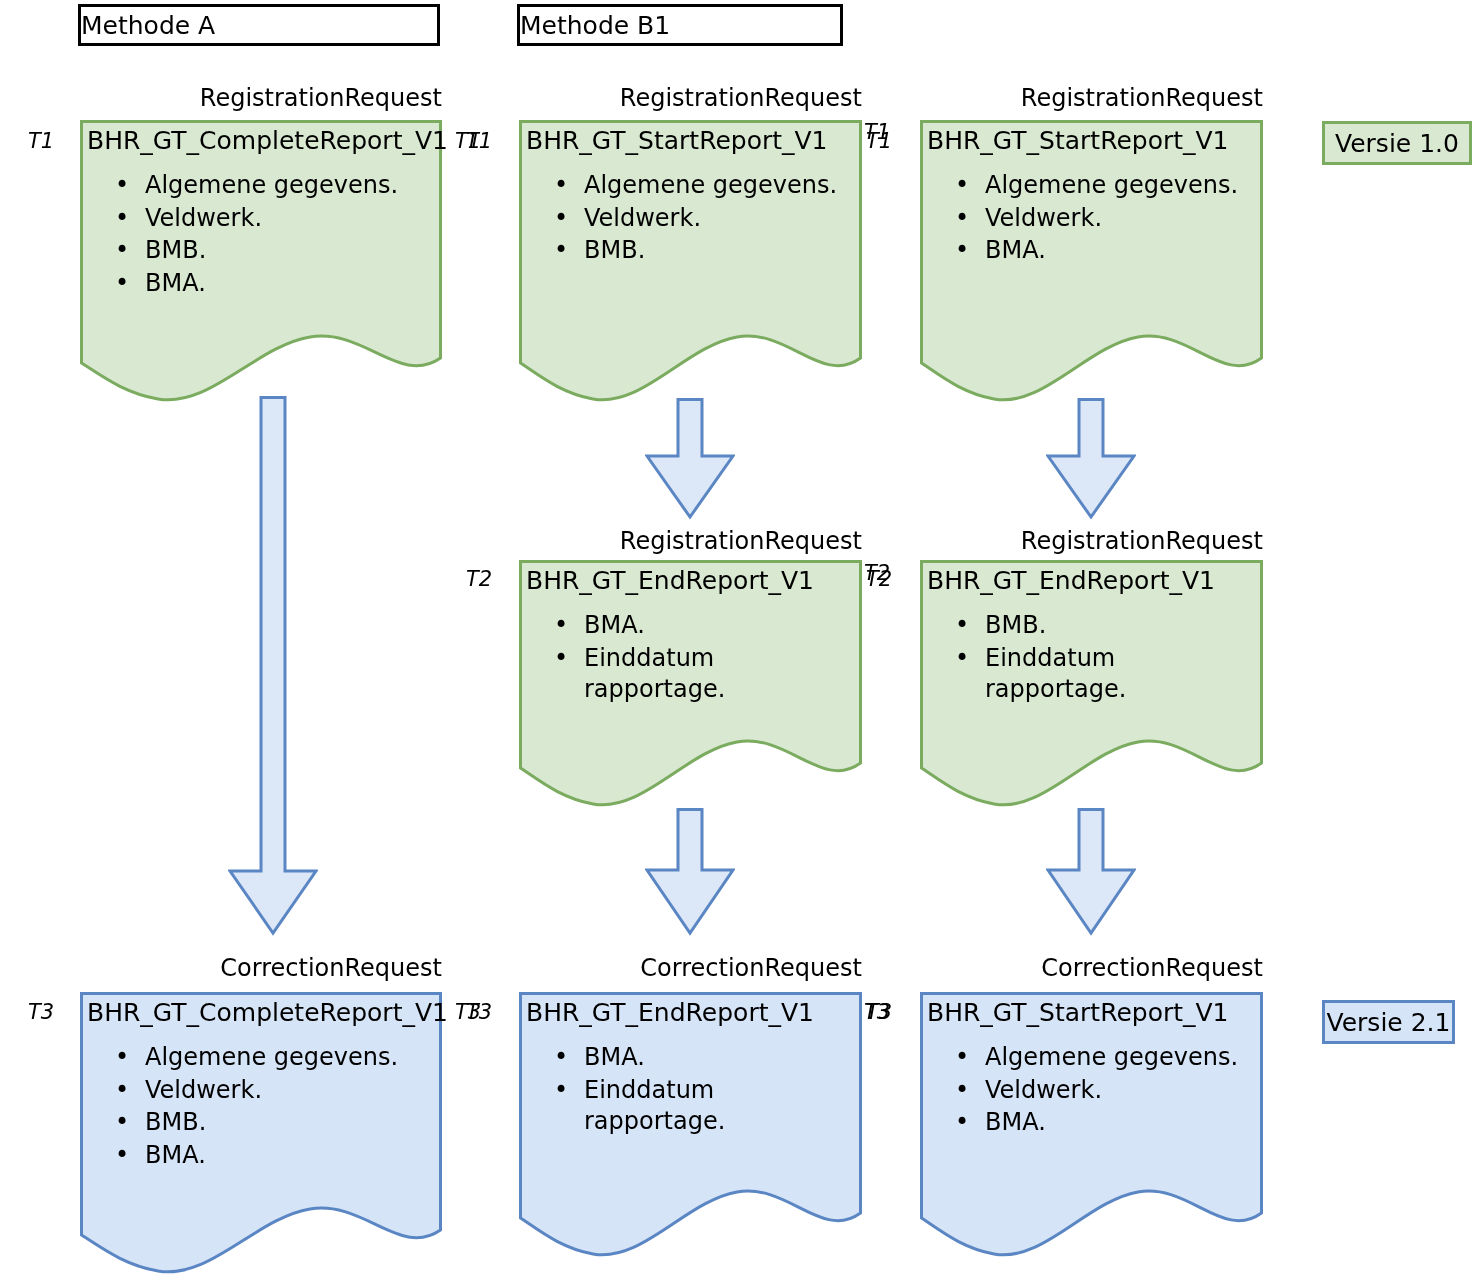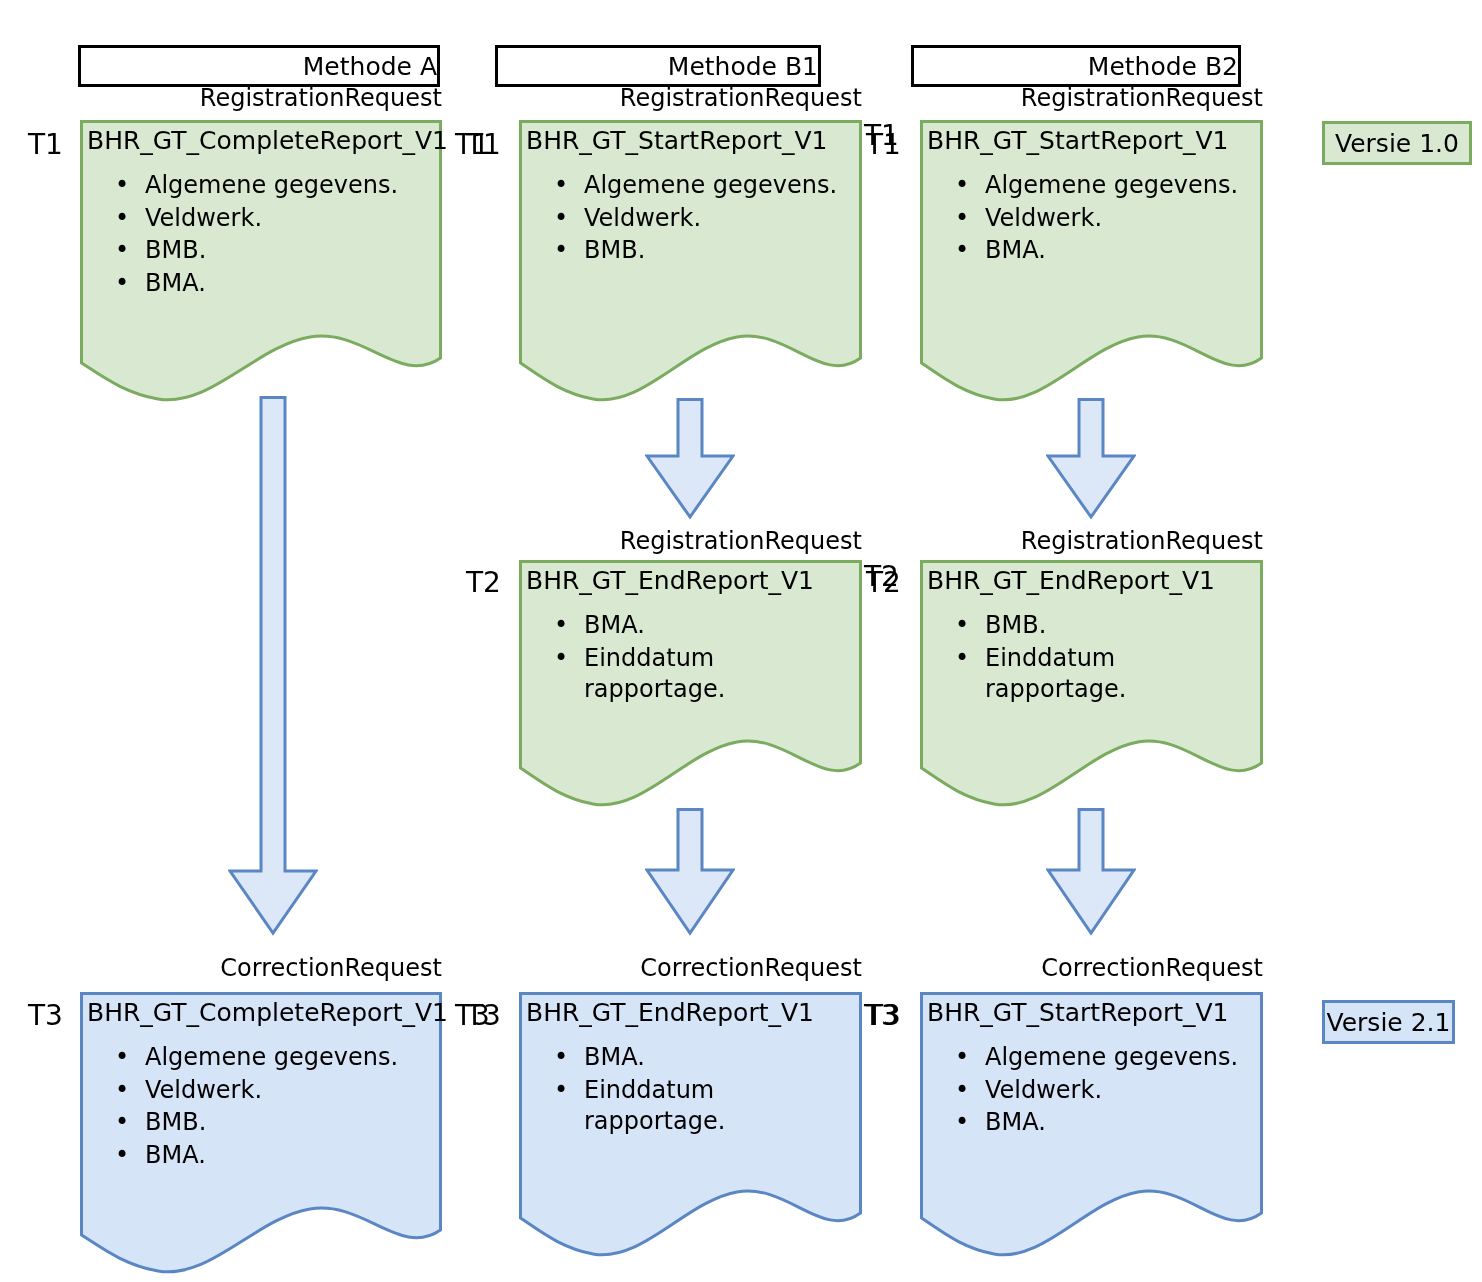--- a/index.html
+++ b/index.html
@@ -15,25 +15,24 @@
   }
   #stage { position: absolute; inset: 0; }
 
   
   .method-header {
     position: absolute;
     border: 3px solid #000000;
     background: #ffffff;
     display: flex;
     align-items: center;
-    justify-content: flex-end;
+    justify-content: flex-start;
     font-size: 25px;
     line-height: 1;
     box-sizing: border-box;
-    margin-top: 41px;
   }
 
   
   .doc-card { position: absolute; box-sizing: border-box; }
   .doc-card .doc-svg { position: absolute; left: 0; top: 0; }
   .doc-card .doc-content {
     position: absolute; left: 0; top: 0; right: 0;
     padding: 6px 4px 0 7px;
     box-sizing: border-box;
   }
@@ -63,23 +62,24 @@
   .doc-list li .bullet {
     position: absolute;
     left: -30px;
     top: 0;
     font-size: 24px;
   }
 
   
   .t-label {
     position: absolute;
-    font-size: 28px;
+    font-size: 21px;
     line-height: 1;
     white-space: nowrap;
+    font-style: italic;
   }
 
   
   .version-badge {
     position: absolute;
     display: flex;
     align-items: center;
     justify-content: center;
     font-size: 25px;
     line-height: 1;
@@ -92,25 +92,22 @@
   .arrow { position: absolute; }
 </style>
 </head>
 <body>
 
 <div id="stage">
 
   <div class="method-header" style="left:78px; top:4px; width:362px; height:42px;">
     <span>Methode A</span>
   </div>
-  <div class="method-header" style="left:495px; top:4px; width:326px; height:42px;">
+  <div class="method-header" style="left:517px; top:4px; width:326px; height:42px;">
     <span>Methode B1</span>
-  </div>
-  <div class="method-header" style="left:911px; top:4px; width:330px; height:42px;">
-    <span>Methode B2</span>
   </div>
 
   <div class="doc-title" style="left:80px; top:85px; width:362px;">RegistrationRequest</div>
   <div class="t-label" style="left:28px; top:131px;">T1</div>
   <div class="t-label" style="left:455px; top:131px;">T1</div>
   <div class="doc-card" style="left:80px; top:120px; width:362px; height:285px;">
     <svg class="doc-svg" width="362" height="285" viewBox="0 0 362 285">
       <path d="M1.5,1.5 L360.5,1.5 L360.5,238 C320,266 284,208 230,217 C176,226 130,288 78,279 C44,273 22,256 1.5,243 Z" fill="#d9e8d1" stroke="#7aab5f" stroke-width="3"></path>
     </svg>
     <div class="doc-content">

